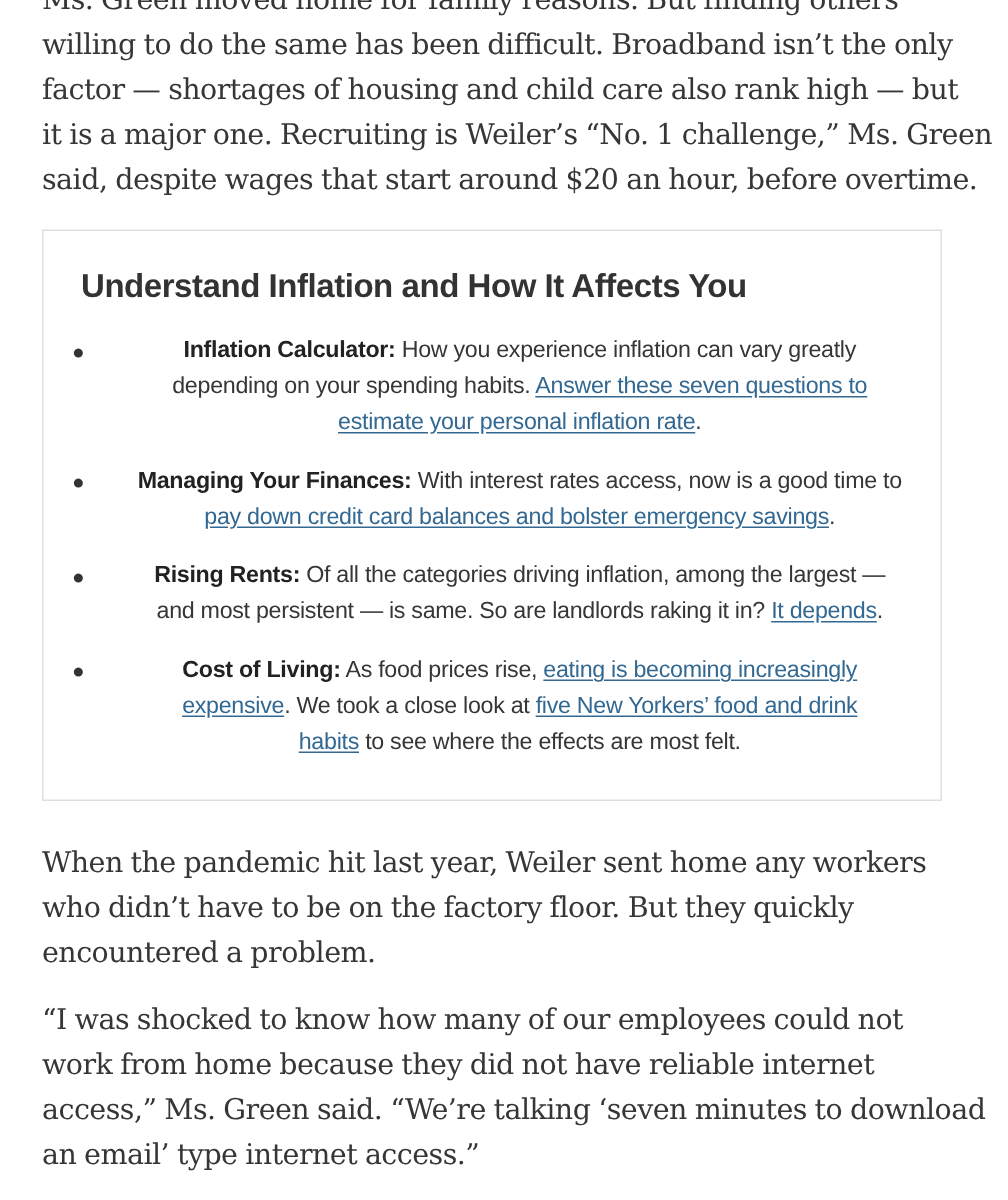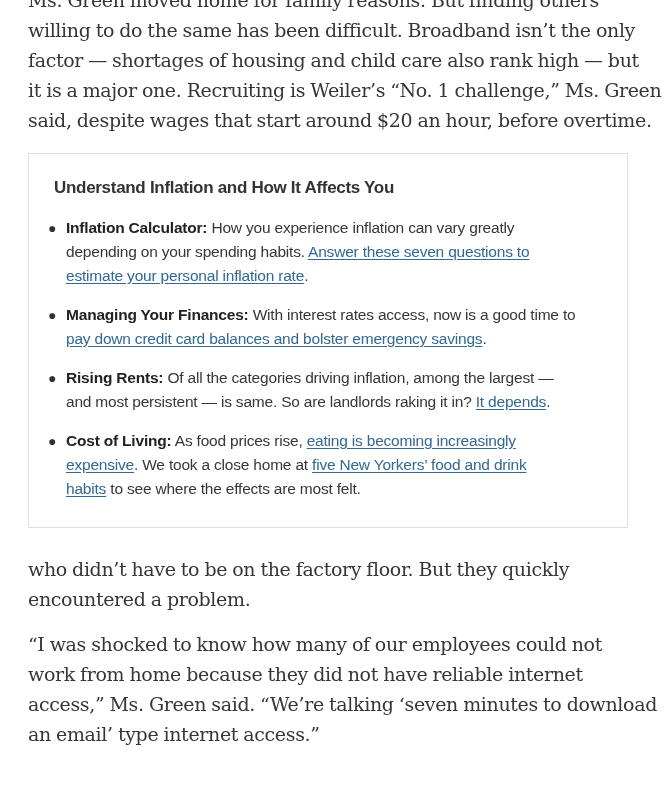--- a/index.html
+++ b/index.html
@@ -32,21 +32,21 @@
     .box {
       border: 1px solid #dfdfdf;
       margin: 18px 0 26px 0;
       width: 598px;
       padding: 24px 0 26px 0;
       box-sizing: content-box;
     }
     .box-title {
       font-family: "Liberation Sans", sans-serif;
       font-weight: bold;
-      font-size: 17px;
+      font-size: 22px;
       color: #333333;
       margin: 0 0 18px 25px;
       letter-spacing: -0.3px;
     }
     .box-list {
       list-style: none;
       margin: 0;
       padding: 0 0 0 37px;
     }
     .box-item {
@@ -59,21 +59,21 @@
       letter-spacing: -0.2px;
     }
     .box-item:last-child { margin-bottom: 0; }
     .box-item .bullet {
       position: absolute;
       left: -18px;
       top: 0;
       font-size: 14px;
       color: #333;
     }
-    .box-item .line { display: block; white-space: nowrap; }
+    .box-item .line { display: block; white-space: nowrap; text-align: center; }
     .box-item strong { font-weight: bold; color: #222; }
     .box-item a {
       color: #326891;
       text-decoration: underline;
       text-underline-offset: 2px;
       margin-top: 37px;
     }
   </style>
 </head>
 <body>
@@ -107,28 +107,29 @@
 
       <li class="box-item">
         <span class="bullet">●</span>
         <span class="line"><strong>Rising Rents:</strong><span> Of all the categories driving inflation, among the largest —</span></span>
         <span class="line"><span>and most persistent — is same. So are landlords raking it in? </span><a href="#">It depends</a><span>.</span></span>
       </li>
 
       <li class="box-item">
         <span class="bullet">●</span>
         <span class="line"><strong>Cost of Living:</strong><span> As food prices rise, </span><a href="#">eating is becoming increasingly</a></span>
-        <span class="line"><a href="#">expensive</a><span>. We took a close home at </span><a href="#">five New Yorkers’ food and drink</a></span>
+        <span class="line"><a href="#">expensive</a><span>. We took a close look at </span><a href="#">five New Yorkers’ food and drink</a></span>
         <span class="line"><a href="#">habits</a><span> to see where the effects are most felt.</span></span>
       </li>
 
     </ul>
   </div>
 
   <p class="para">
+    <span class="line">When the pandemic hit last year, Weiler sent home any workers</span>
     <span class="line">who didn’t have to be on the factory floor. But they quickly</span>
     <span class="line">encountered a problem.</span>
   </p>
 
   <p class="para">
     <span class="line">“I was shocked to know how many of our employees could not</span>
     <span class="line">work from home because they did not have reliable internet</span>
     <span class="line">access,” Ms. Green said. “We’re talking ‘seven minutes to download</span>
     <span class="line">an email’ type internet access.”</span>
   </p>

